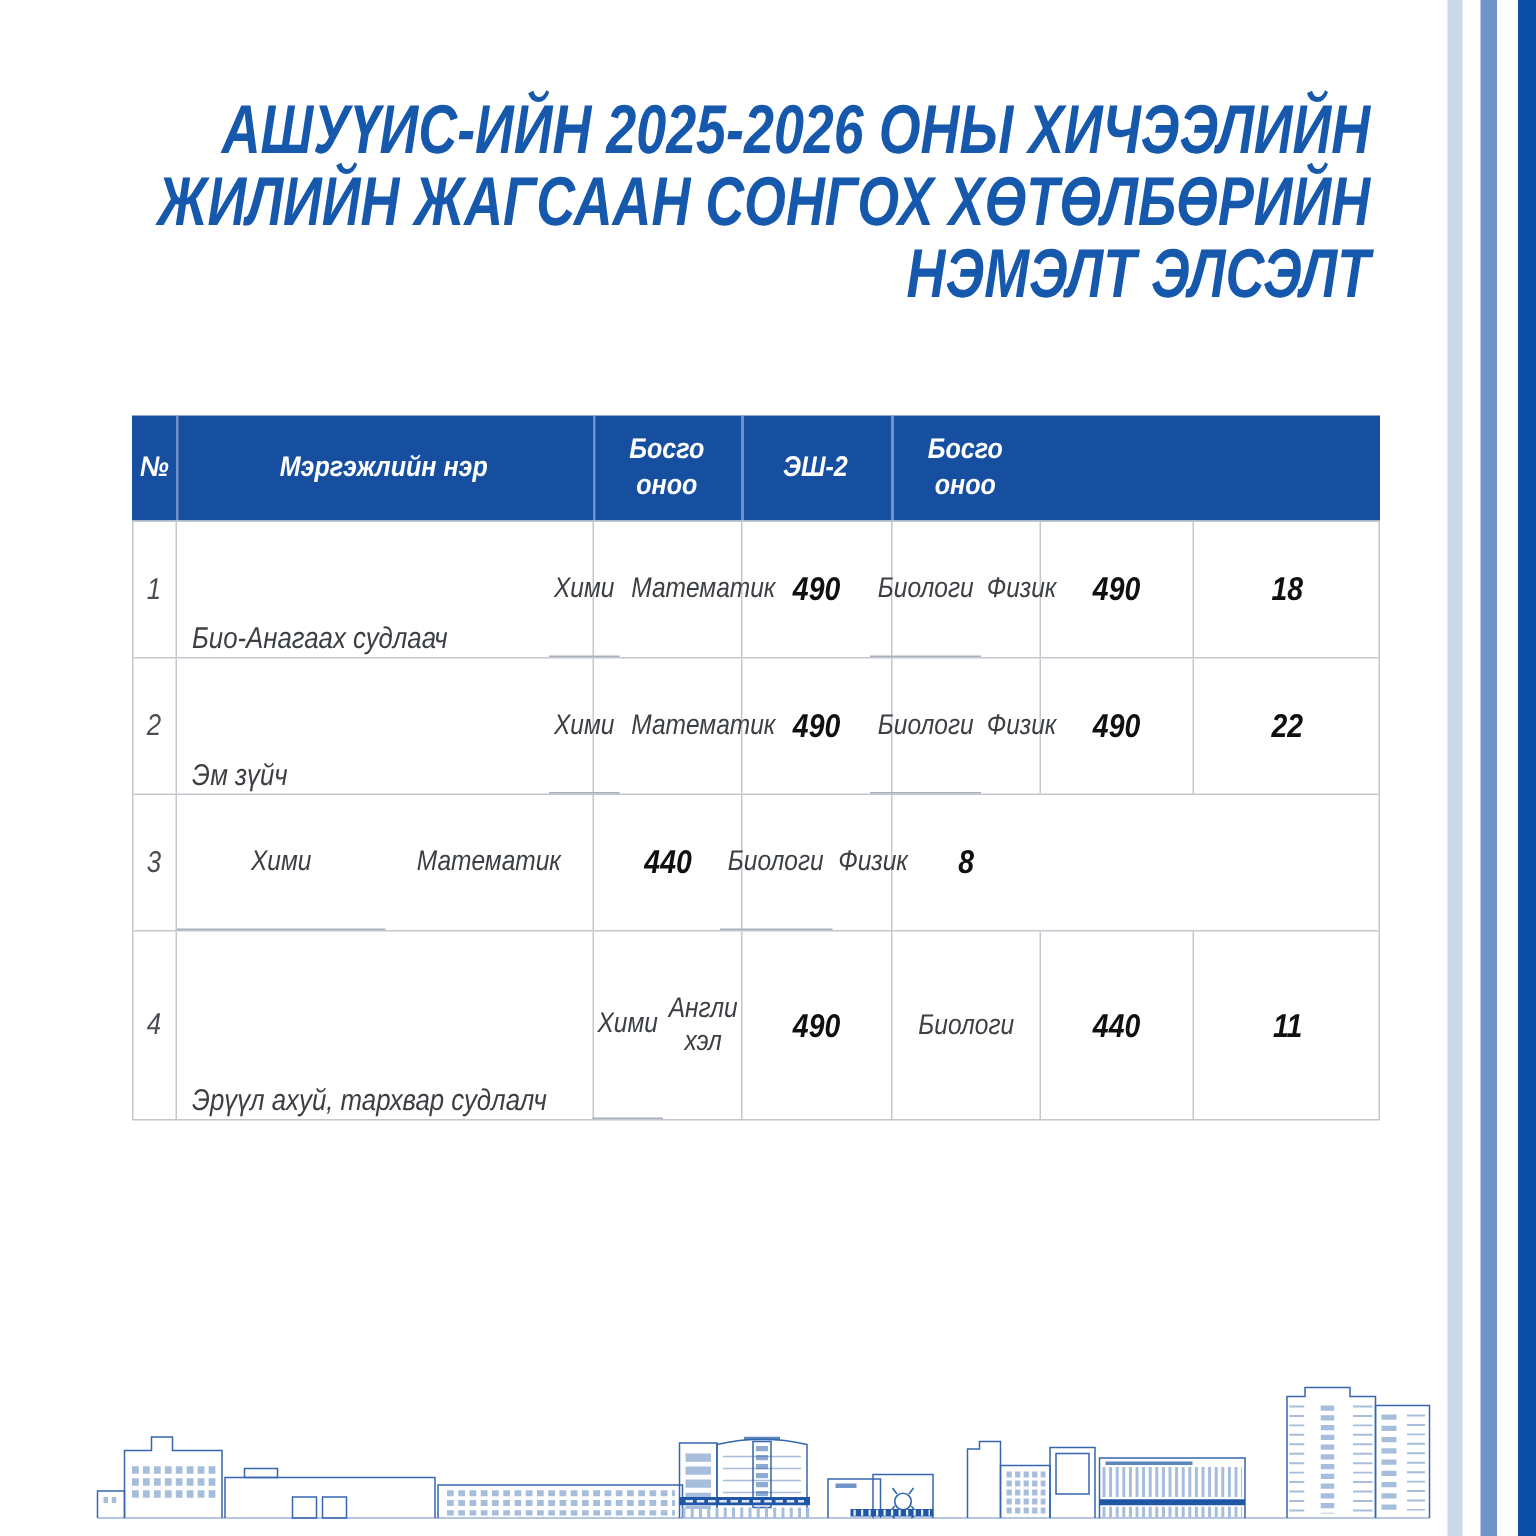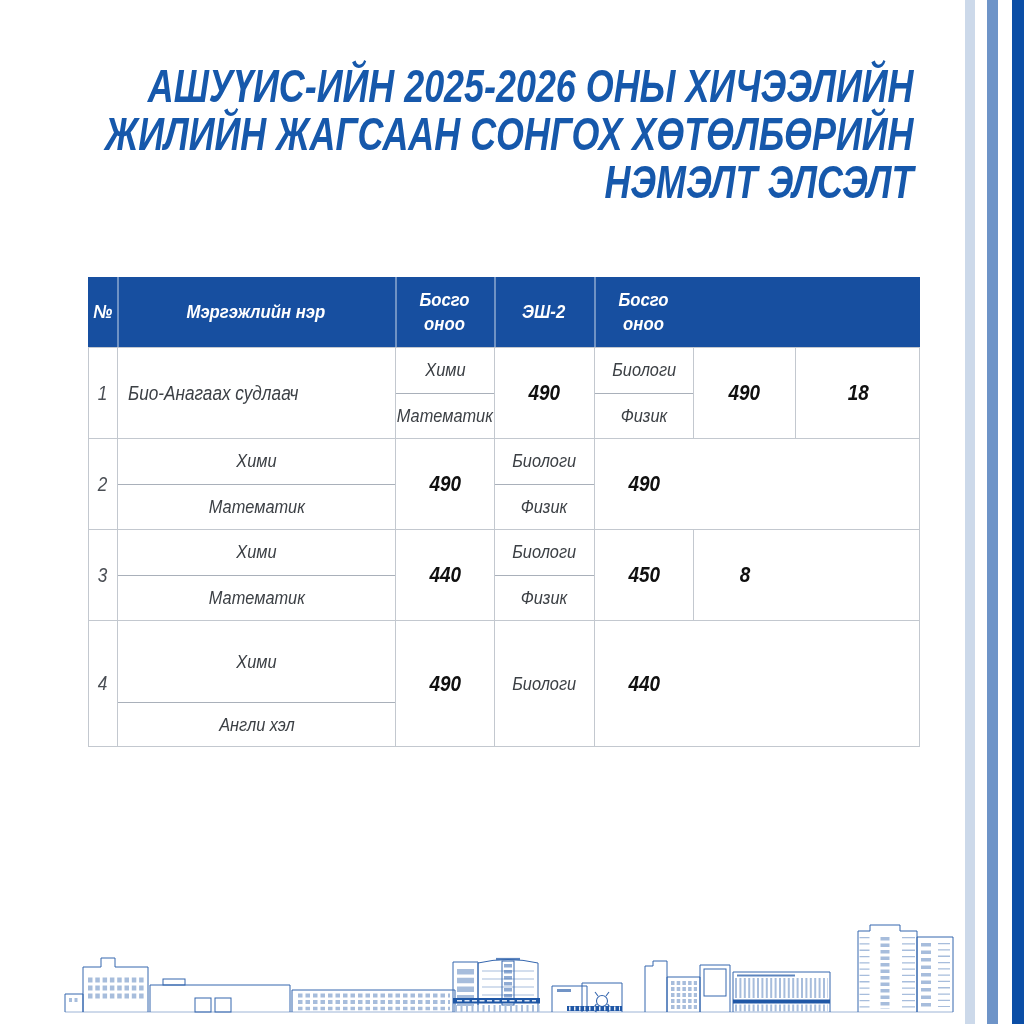--- a/index.html
+++ b/index.html
@@ -43,22 +43,22 @@
   .trow{height:90px;border-bottom:1px solid var(--border-gray,#c3c8cf);}
   .trow:last-child{border-bottom:none;}
   .trow.tall{height:125px;}
   .cell{
     box-sizing:border-box;border-right:1px solid var(--border-gray,#c3c8cf);
     display:flex;align-items:center;justify-content:center;text-align:center;
     color:var(--text-dark,#3c4045);font-size:19px;
   }
   .cell:last-child{border-right:none;justify-content:center;}
   .c-no{font-size:20px;color:#4a4e54;}
-  .c-name{justify-content:flex-start;text-align:left;padding-left:10px;font-size:20px;}
-  .c-esh{flex-direction:column;align-items:stretch;padding:0;}
+  .c-name{justify-content:flex-start;text-align:left;padding-left:10px;font-size:20px;align-items:flex-end;}
+  .c-esh{align-items:stretch;padding:0;}
   .sub{flex:1;display:flex;align-items:center;justify-content:center;text-align:center;line-height:1.15;}
   .sub.sub1{border-bottom:1px solid var(--subborder-gray,#a9b0ba);}
   .trow.tall .sub.sub1{flex:1.9;}
   .c-score,.c-quota{font-weight:bold;font-size:22px;color:var(--num-black,#101010);}
   .cond{display:inline-block;transform:scaleX(.86);transform-origin:center center;}
   .cond.origin-left{transform-origin:left center;white-space:nowrap;}
   .th .cond{transform:scaleX(.88);}
 
   
   .skyline{position:absolute;left:55px;top:909px;width:900px;height:105px;}
@@ -129,20 +129,23 @@
             <span class="cond">490</span>
           </div>
     <div class="cell c-quota">
             <span class="cond">18</span>
           </div>
   </div>
         <div class="trow tgrid">
     <div class="cell c-no">
             <span class="cond">2</span>
           </div>
+    <div class="cell c-name">
+            <span class="cond origin-left">Эм зүйч</span>
+          </div>
     <div class="cell c-esh">
       <div class="sub sub1">
               <span class="cond">Хими</span>
             </div>
       <div class="sub sub2">
               <span class="cond">Математик</span>
             </div>
     </div>
     <div class="cell c-score">
             <span class="cond">490</span>
@@ -150,20 +153,23 @@
     <div class="cell c-esh">
       <div class="sub sub1">
               <span class="cond">Биологи</span>
             </div>
       <div class="sub sub2">
               <span class="cond">Физик</span>
             </div>
     </div>
     <div class="cell c-score">
             <span class="cond">490</span>
+          </div>
+    <div class="cell c-quota">
+            <span class="cond">22</span>
           </div>
   </div>
         <div class="trow tgrid">
     <div class="cell c-no">
             <span class="cond">3</span>
           </div>
     <div class="cell c-esh">
       <div class="sub sub1">
               <span class="cond">Хими</span>
             </div>
@@ -175,49 +181,52 @@
             <span class="cond">440</span>
           </div>
     <div class="cell c-esh">
       <div class="sub sub1">
               <span class="cond">Биологи</span>
             </div>
       <div class="sub sub2">
               <span class="cond">Физик</span>
             </div>
     </div>
-    <div class="cell c-score">
-            <span class="cond">450</span>
-          </div>
     <div class="cell c-quota">
             <span class="cond">8</span>
           </div>
   </div>
         <div class="trow tgrid tall">
     <div class="cell c-no">
             <span class="cond">4</span>
           </div>
+    <div class="cell c-name">
+            <span class="cond origin-left">Эрүүл ахуй, тархвар судлалч</span>
+          </div>
     <div class="cell c-esh">
       <div class="sub sub1">
               <span class="cond">Хими</span>
             </div>
       <div class="sub sub2">
               <span class="cond">Англи хэл</span>
             </div>
     </div>
     <div class="cell c-score">
             <span class="cond">490</span>
           </div>
     <div class="cell c-esh">
       <div class="sub sub2">
               <span class="cond">Биологи</span>
             </div>
     </div>
     <div class="cell c-score">
             <span class="cond">440</span>
+          </div>
+    <div class="cell c-quota">
+            <span class="cond">11</span>
           </div>
   </div>
       </div>
   </div>
 
   <svg class="skyline" viewBox="0 0 900 105" aria-hidden="true">
     <g stroke="#3566ae" fill="none" stroke-width="1">
 
       <path d="M10,103 H898" stroke="#9db4d6"></path>
 

